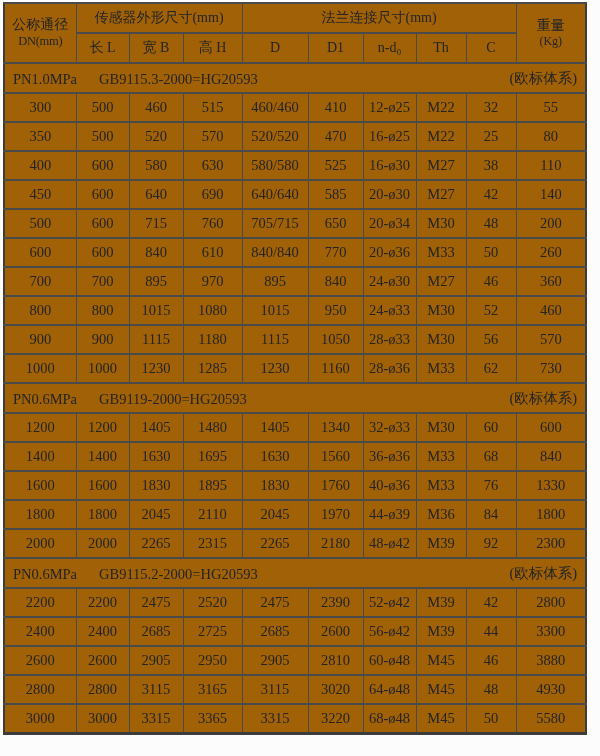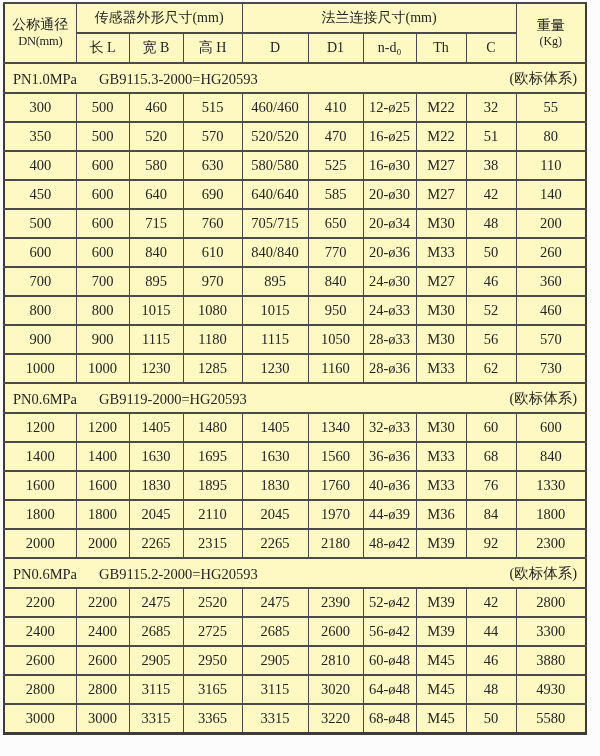--- a/index.html
+++ b/index.html
@@ -14,21 +14,21 @@
   }
   .page {
     padding: 2px 0 0 3px;
   }
   table.spec-table {
     border-collapse: collapse;
     table-layout: fixed;
     width: 552px;
     border: 2px solid #3c3c3c;
     border-bottom-width: 3px;
-    background: #fef9c3;
+    background: #a16207;
   }
   th, td {
     border: 1px solid #4a4a4a;
     border-top-width: 2px;
     border-bottom-width: 2px;
     text-align: center;
     vertical-align: middle;
     font-weight: normal;
     padding: 0;
     overflow: hidden;
@@ -138,21 +138,21 @@
         </tr>
         <tr class="data-row">
           <td>350</td>
           <td>500</td>
           <td>520</td>
           <td>570</td>
           <td>520/520</td>
           <td>470</td>
           <td>16-ø25</td>
           <td>M22</td>
-          <td>51</td>
+          <td>25</td>
           <td>80</td>
         </tr>
         <tr class="data-row">
           <td>400</td>
           <td>600</td>
           <td>580</td>
           <td>630</td>
           <td>580/580</td>
           <td>525</td>
           <td>16-ø30</td>

